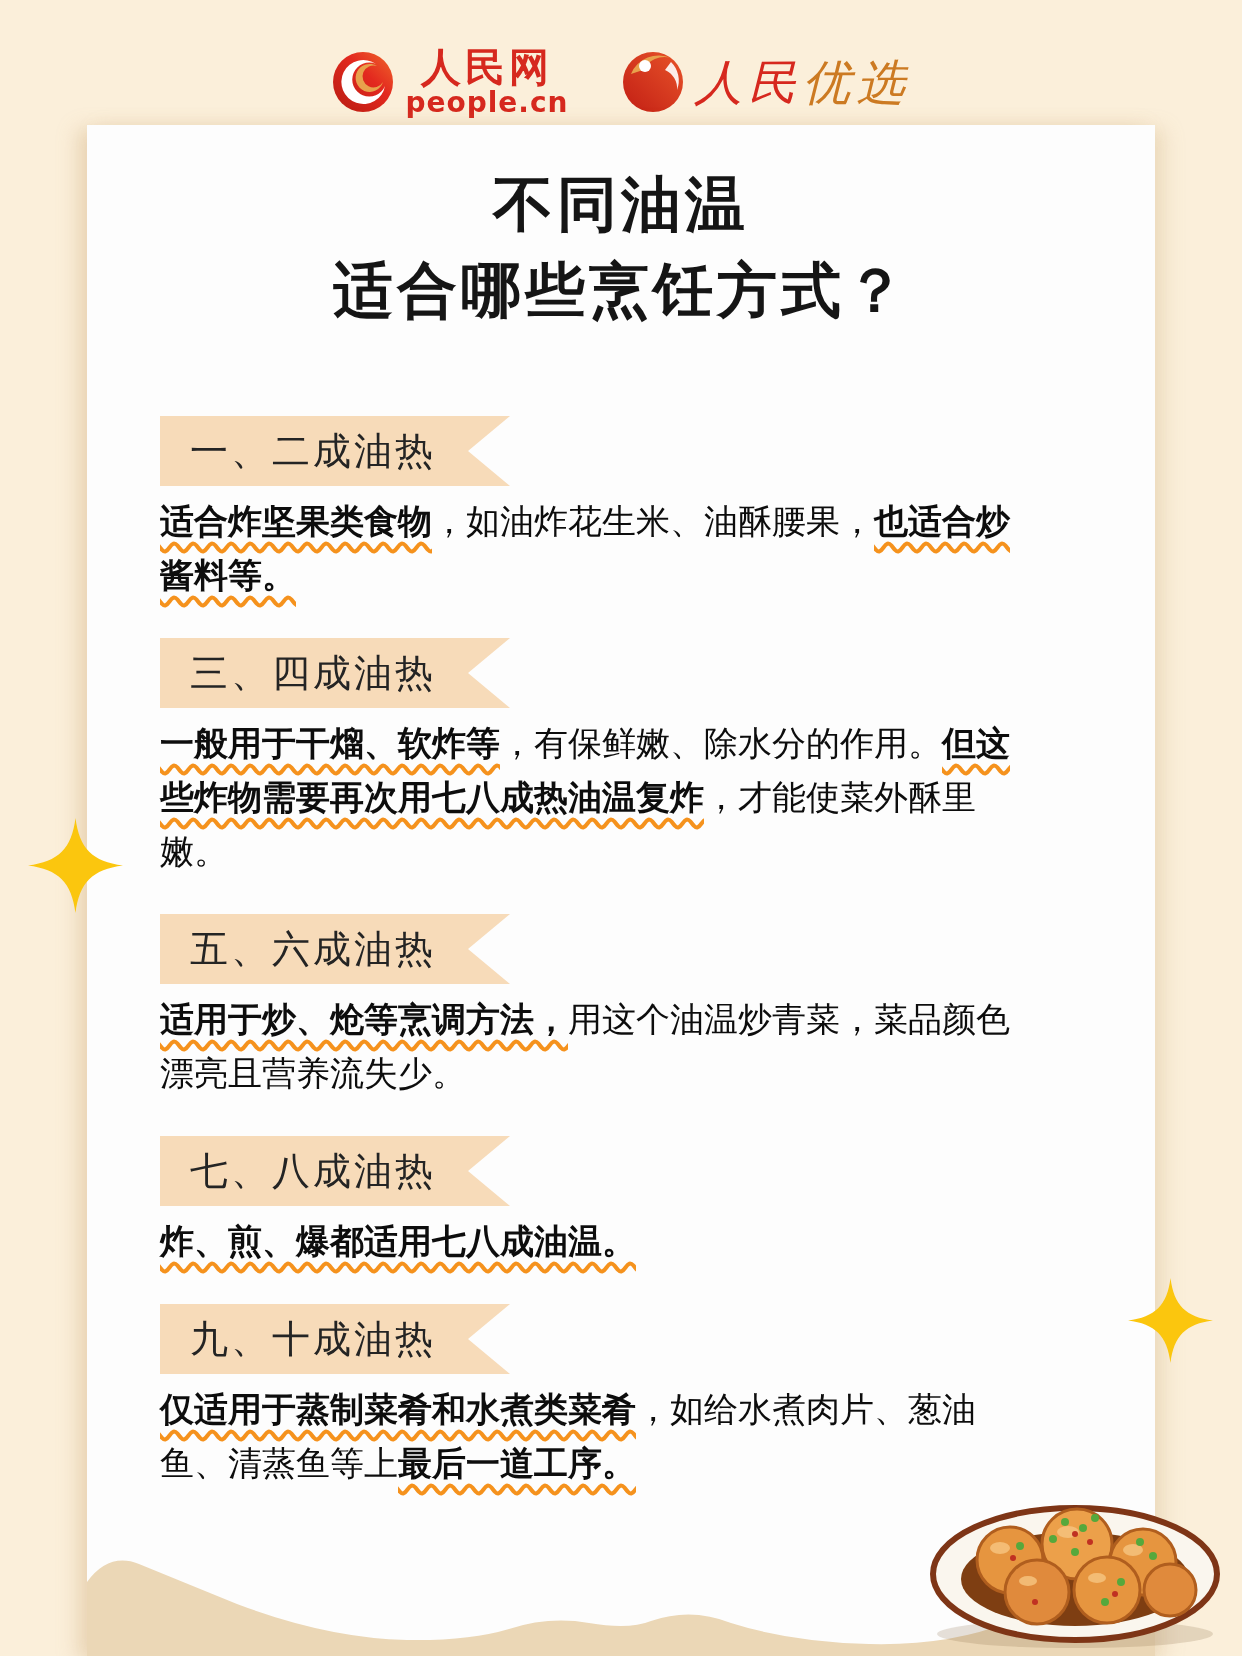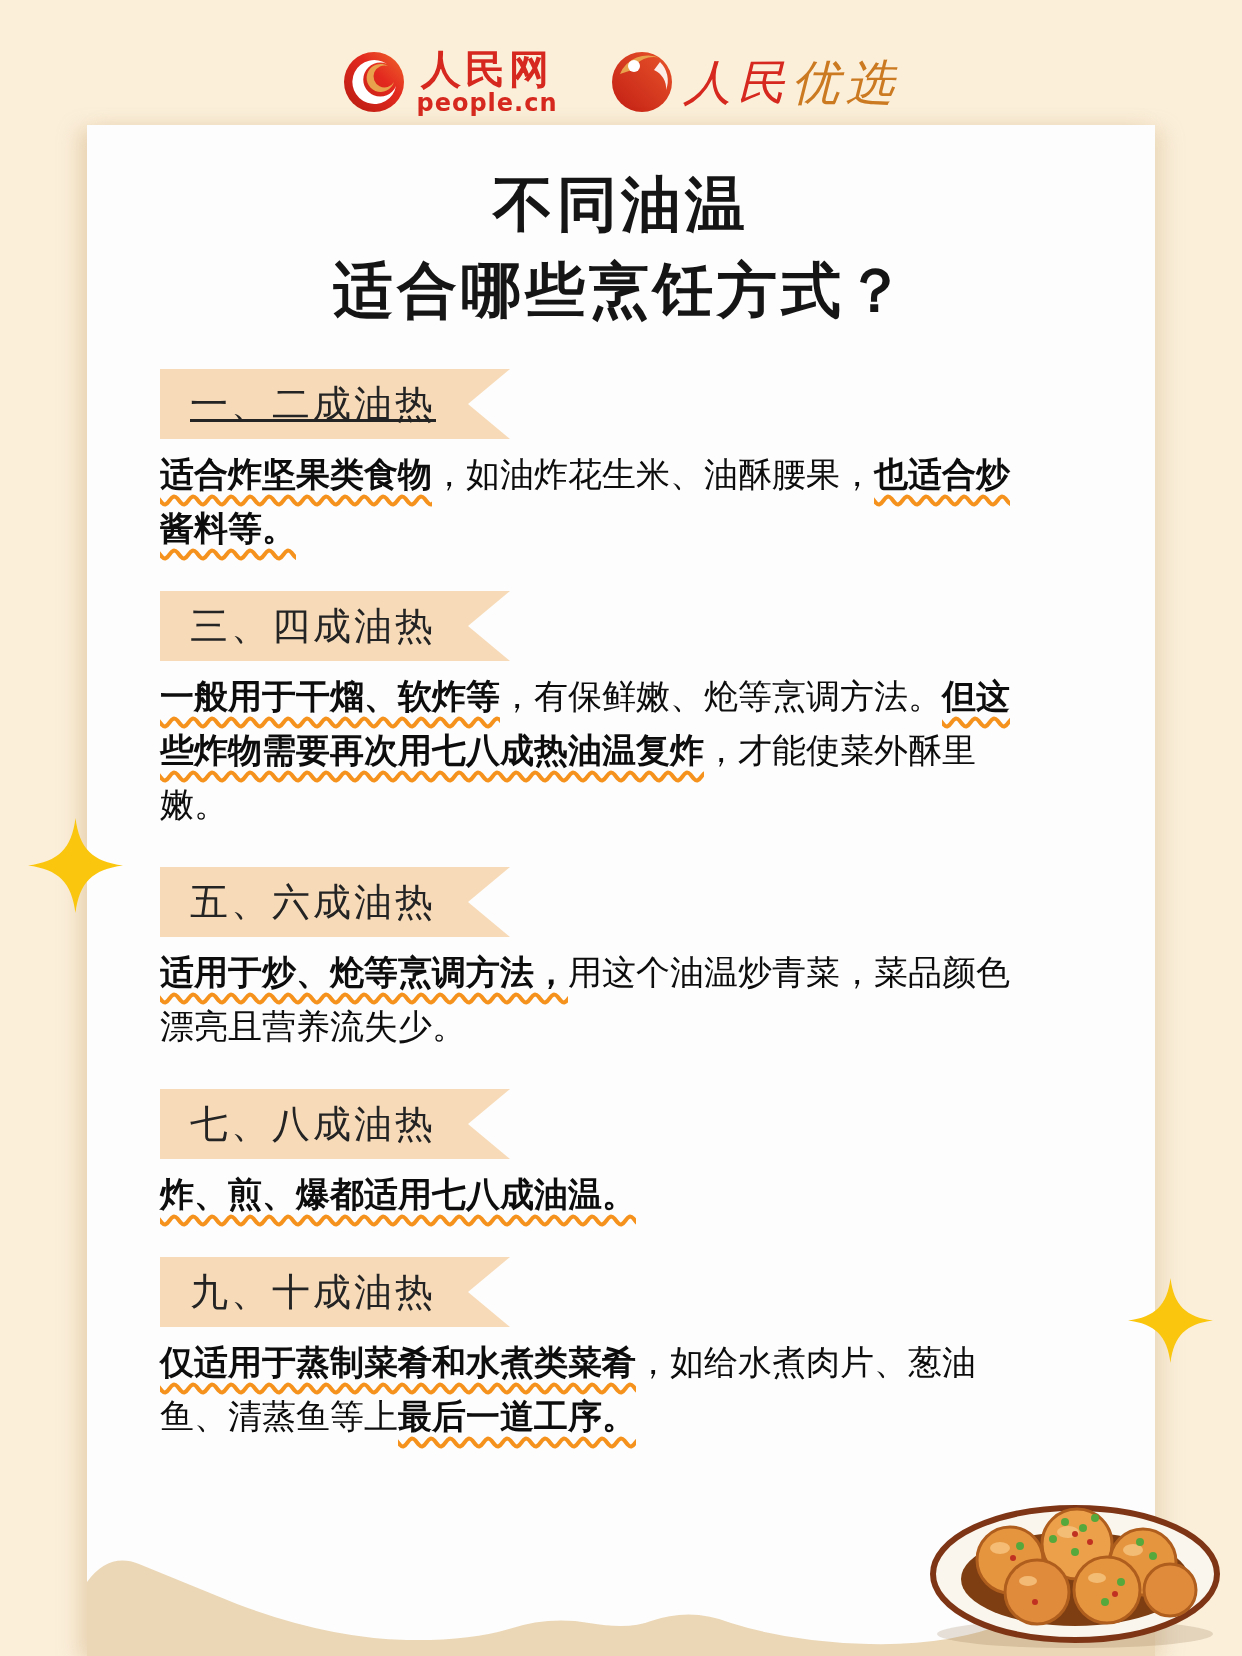--- a/index.html
+++ b/index.html
@@ -14,21 +14,21 @@
   }
   
   .header{
     position:absolute; top:42px; left:0; width:1242px; height:80px;
     display:flex; justify-content:center; align-items:center; gap:52px;
   }
   .logo{display:flex; align-items:center; gap:10px;}
   .logo-globe{width:64px;height:64px;flex:0 0 auto;}
   .logo1-text{display:flex;flex-direction:column;align-items:center;line-height:1;}
   .logo1-name{font-size:40px;font-weight:700;color:var(--red);letter-spacing:4px;}
-  .logo1-sub{font-size:24px;font-weight:700;color:var(--red);letter-spacing:1px;margin-top:2px;}
+  .logo1-sub{font-size:28px;font-weight:700;color:var(--red);letter-spacing:1px;margin-top:2px;}
   .logo2-text{font-size:48px;font-weight:400;font-style:italic;line-height:1;letter-spacing:6px;}
   .logo2-part1{color:var(--red);}
   .logo2-part2{color:var(--gold);}
   
   .card{
     position:absolute; left:87px; top:125px; width:1068px; height:1531px;
     background:var(--card);
     box-shadow:-10px 4px 18px rgba(205,170,120,.35), 10px 4px 18px rgba(205,170,120,.25);
   }
   .card-inner{position:relative;height:100%;padding:36px 40px 0 73px;overflow:hidden;}
@@ -36,21 +36,21 @@
     text-align:center; font-size:60px; font-weight:700; line-height:86px;
     letter-spacing:4px; color:#151515; margin-left:-33px;
   }
   
   .banner{
     width:350px; height:70px; margin-top:36px; background:var(--banner);
     display:flex; align-items:center; padding-left:30px;
     font-size:38px; color:#242424; letter-spacing:3px;
     clip-path:polygon(0 0,100% 0,calc(100% - 42px) 50%,100% 100%,0 100%);
   }
-  .banner.first{margin-top:36px;text-decoration:underline;}
+  .banner.first{margin-top:83px;}
   .body{margin-top:8px; font-size:34px; color:#0d0d0d;}
   .line{line-height:54px; white-space:nowrap;}
   .bold{font-weight:700;}
   .wavy{
     text-decoration-line:underline; text-decoration-style:wavy;
     text-decoration-color:var(--accent); text-decoration-thickness:3.5px;
     text-underline-offset:9px;
   }
   
   .star{position:absolute;color:var(--star);}
@@ -107,21 +107,21 @@
       <div>适合哪些烹饪方式？</div>
     </div>
     <div id="sections">
         <div class="banner first">一、二成油热</div>
         <div class="body">
           <div class="line"><span class="bold wavy">适合炸坚果类食物</span><span>，如油炸花生米、油酥腰果，</span><span class="bold wavy">也适合炒</span></div>
           <div class="line"><span class="bold wavy">酱料等。</span></div>
         </div>
         <div class="banner">三、四成油热</div>
         <div class="body">
-          <div class="line"><span class="bold wavy">一般用于干熘、软炸等</span><span>，有保鲜嫩、炝等烹调方法。</span><span class="bold wavy">但这</span></div>
+          <div class="line"><span class="bold wavy">一般用于干熘、软炸等</span><span>，有保鲜嫩、除水分的作用。</span><span class="bold wavy">但这</span></div>
           <div class="line"><span class="bold wavy">些炸物需要再次用七八成热油温复炸</span><span>，才能使菜外酥里</span></div>
           <div class="line"><span>嫩。</span></div>
         </div>
         <div class="banner">五、六成油热</div>
         <div class="body">
           <div class="line"><span class="bold wavy">适用于炒、炝等烹调方法，</span><span>用这个油温炒青菜，菜品颜色</span></div>
           <div class="line"><span>漂亮且营养流失少。</span></div>
         </div>
         <div class="banner">七、八成油热</div>
         <div class="body">

